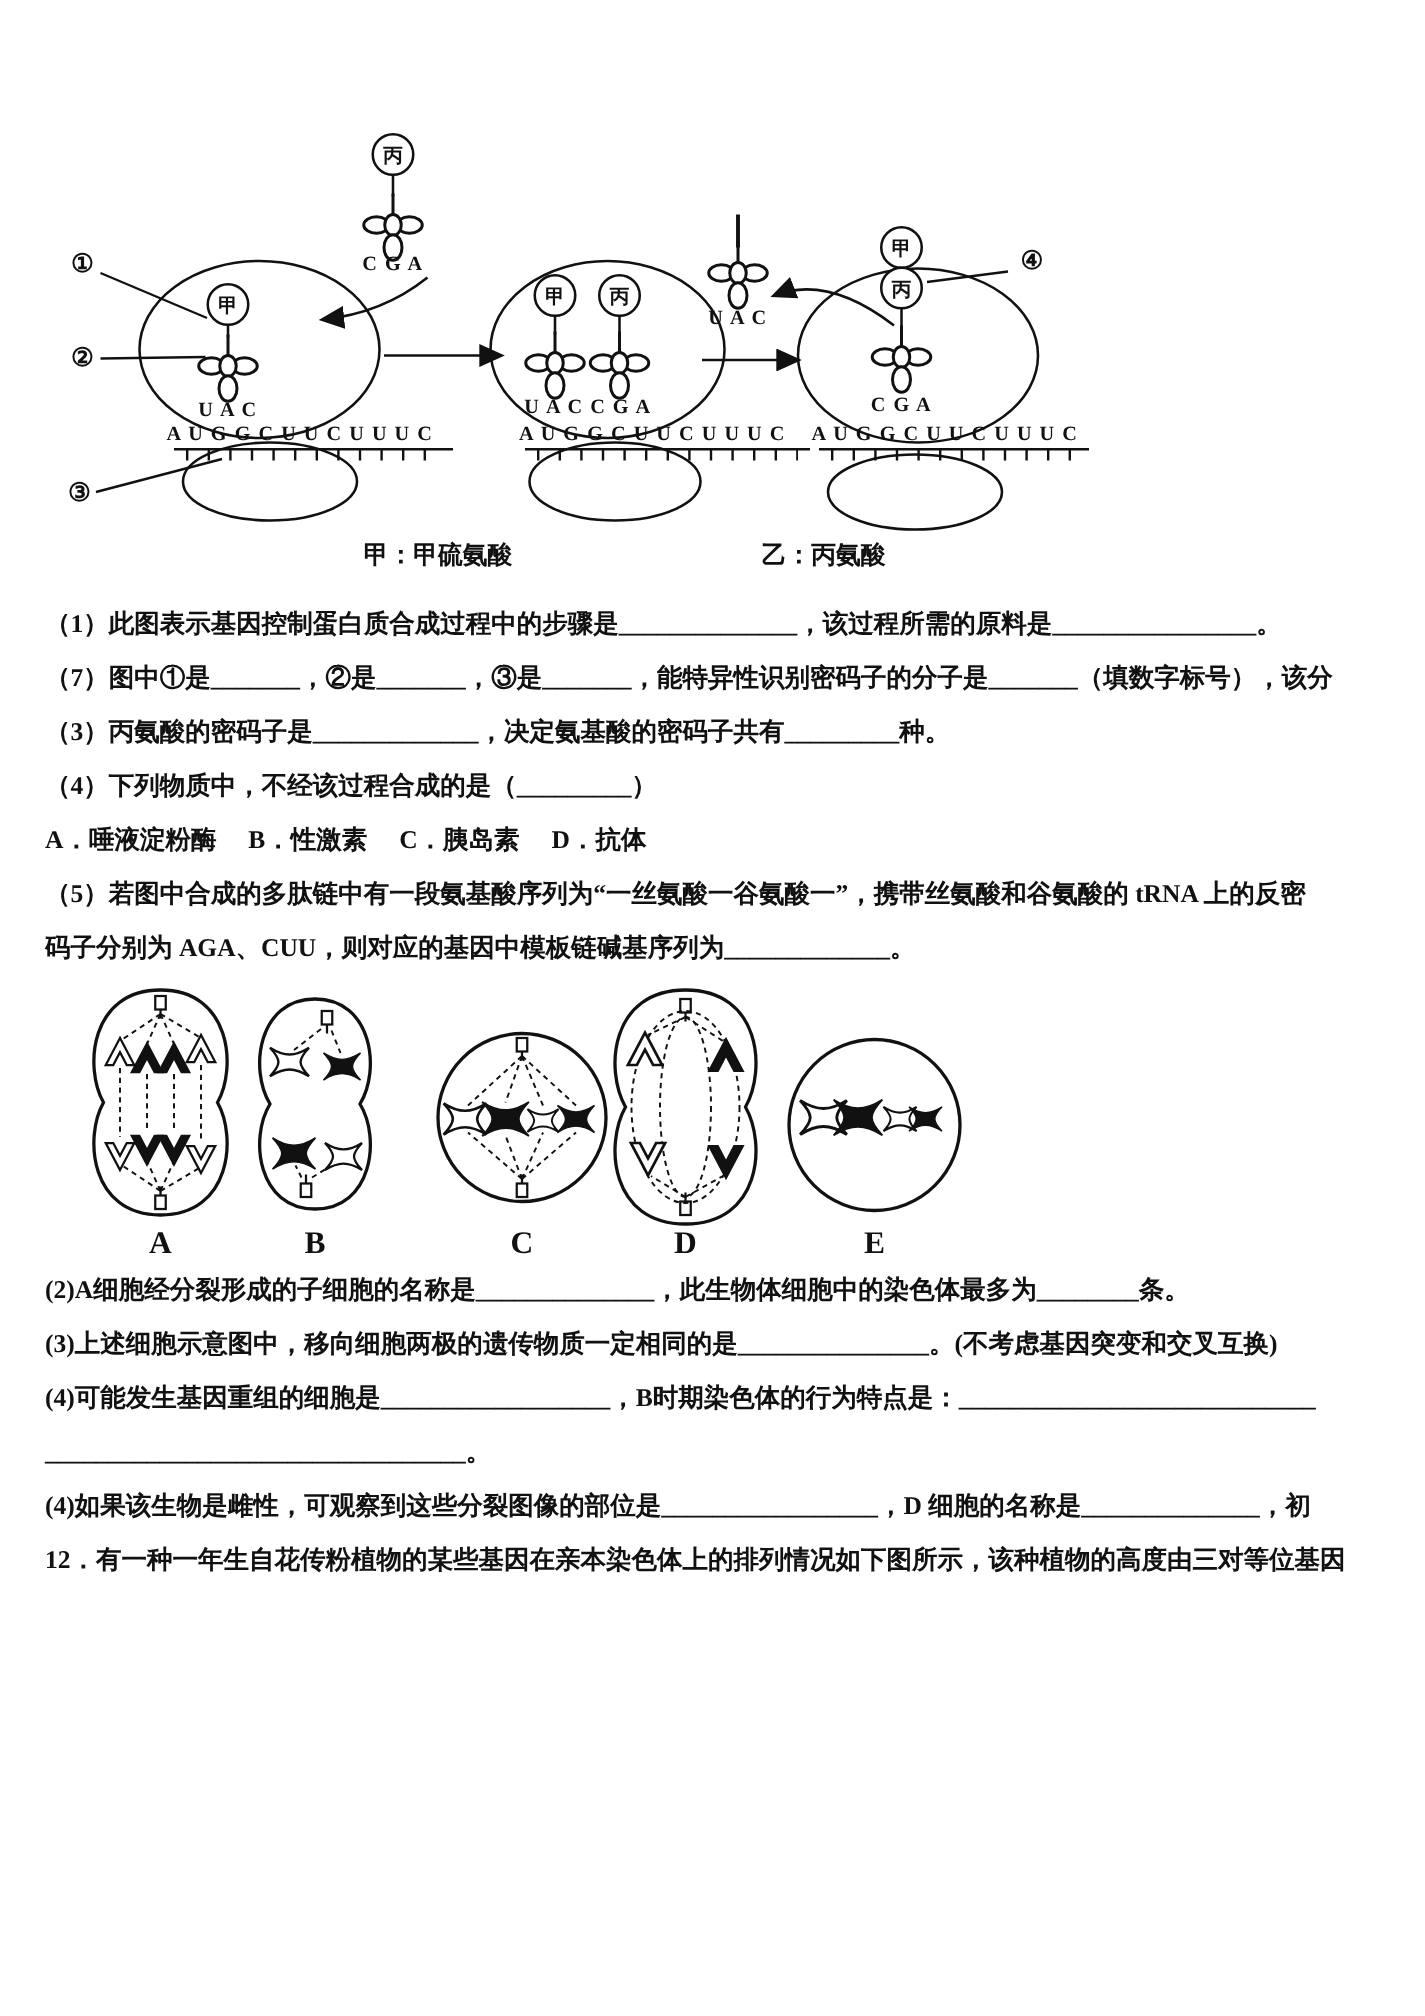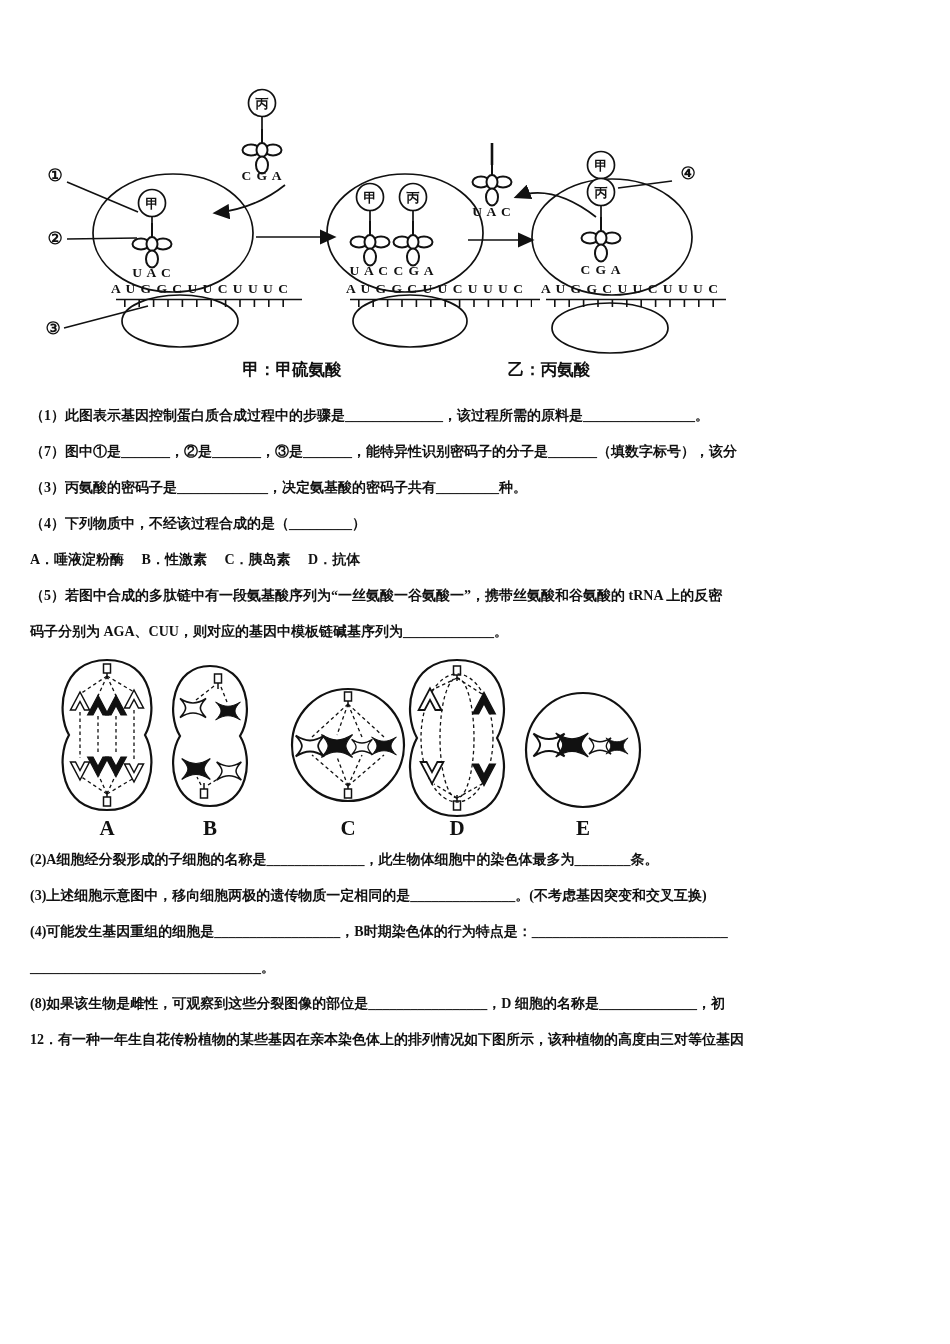--- a/index.html
+++ b/index.html
@@ -1,20 +1,20 @@
 <!DOCTYPE html>
 <html><head>
 <meta charset="utf-8">
 <style>
   html,body{margin:0;padding:0;background:#e8e8e8;}
   .page{position:relative;width:950px;height:1344px;margin:0 auto;background:#ffffff;color:#111;
         font-family:"Liberation Serif","DejaVu Serif",serif;font-weight:600;overflow:hidden;}
   svg.fig{display:block;}
   .fig1{margin-top:85px;}
-  .tb{padding:0 26px 0 30px;font-size:14px;line-height:36px;white-space:nowrap;}
+  .tb{padding:0 26px 0 30px;font-size:17px;line-height:36px;white-space:nowrap;}
   .tb1{margin-top:13px;}
   .ln{height:36px;}
   svg text{font-family:"Liberation Serif","DejaVu Serif",serif;fill:#111;}
   .seq{font-size:13.5px;font-weight:600;letter-spacing:1px;}
   .amino{font-size:13px;font-weight:600;}
   .mark{font-size:17px;font-weight:600;}
   .cap{font-size:16.5px;font-weight:600;}
   .celllabel{font-size:21px;font-weight:700;}
 </style>
 </head>
@@ -250,17 +250,17 @@
       <text class="celllabel" x="457" y="185">D</text>
       <text class="celllabel" x="583" y="185">E</text>
     </g>
   </svg>
 
   <div class="tb">
     <div class="ln">(2)A细胞经分裂形成的子细胞的名称是______________，此生物体细胞中的染色体最多为________条。</div>
     <div class="ln">(3)上述细胞示意图中，移向细胞两极的遗传物质一定相同的是_______________。(不考虑基因突变和交叉互换)</div>
     <div class="ln">(4)可能发生基因重组的细胞是__________________，B时期染色体的行为特点是：____________________________</div>
     <div class="ln">_________________________________。</div>
-    <div class="ln">(8)如果该生物是雌性，可观察到这些分裂图像的部位是_________________，D 细胞的名称是______________，初</div>
+    <div class="ln">(4)如果该生物是雌性，可观察到这些分裂图像的部位是_________________，D 细胞的名称是______________，初</div>
     <div class="ln">12．有一种一年生自花传粉植物的某些基因在亲本染色体上的排列情况如下图所示，该种植物的高度由三对等位基因</div>
   </div>
 
 </div>
 
 </body></html>

